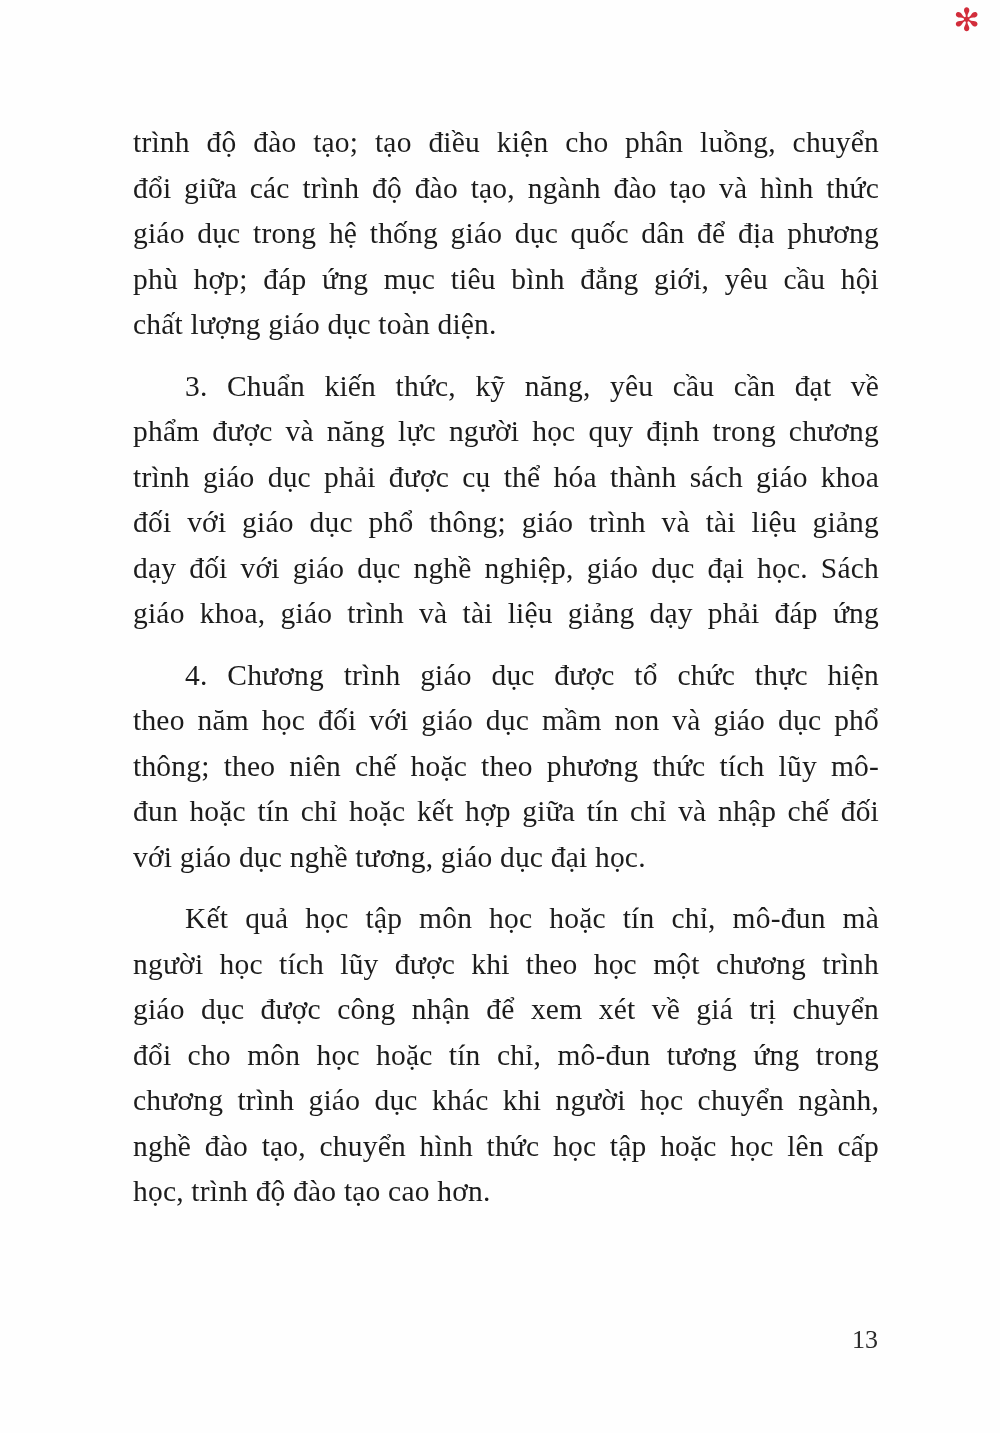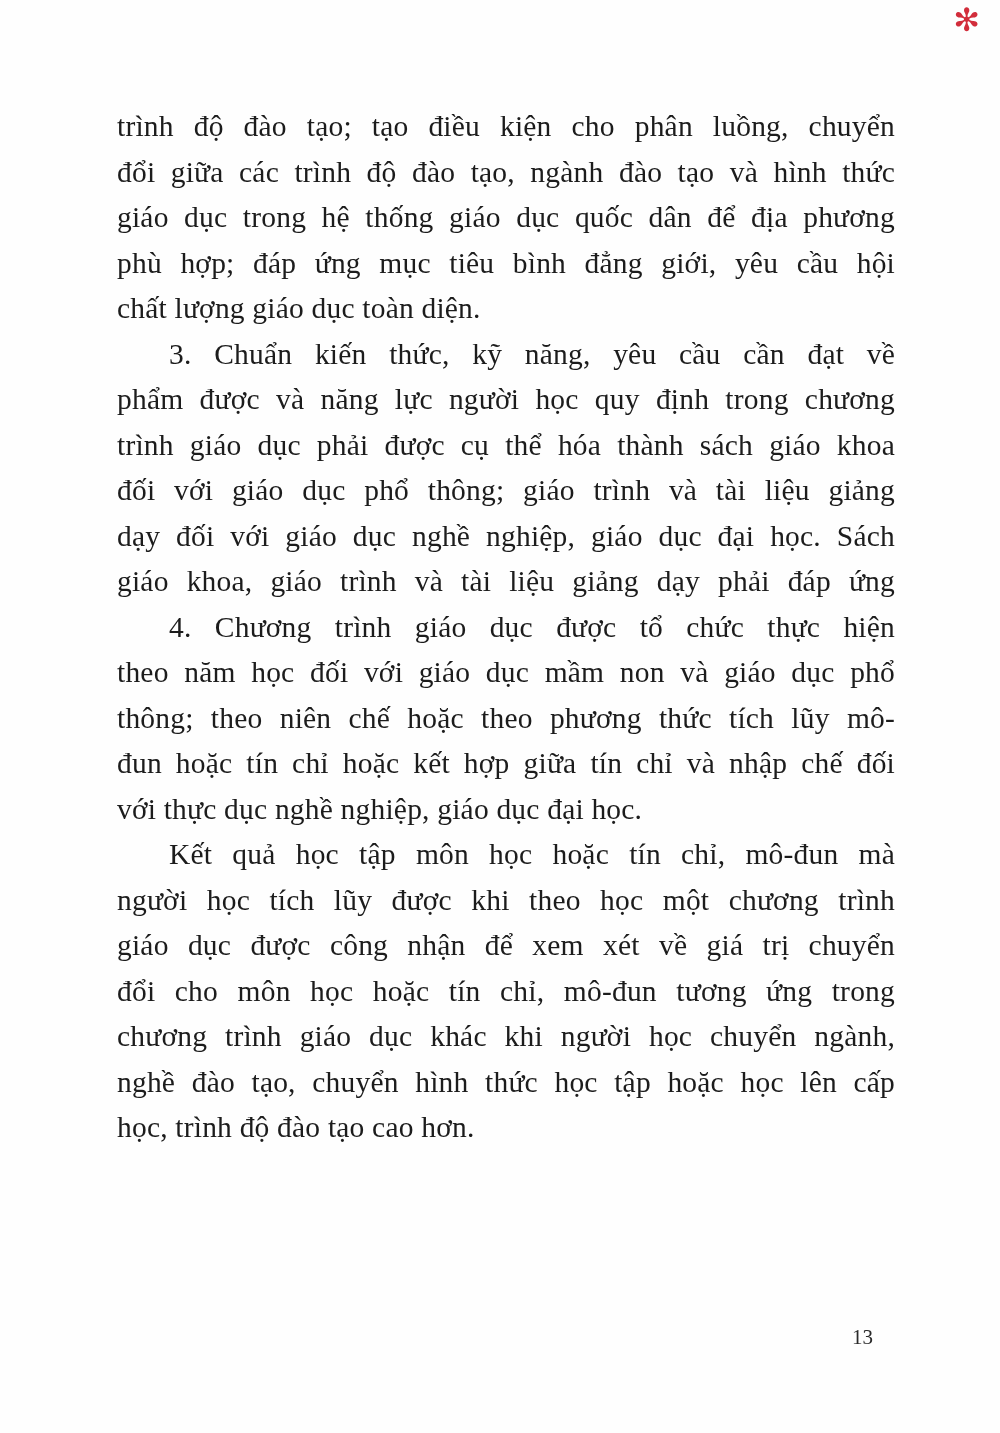--- a/index.html
+++ b/index.html
@@ -32,21 +32,21 @@
     position: absolute;
     top: 104px;
     left: 117px;
     width: 778px;
     font-size: 29.5px;
     line-height: 45.5px;
     color: #1c1c1c;
     letter-spacing: 0.2px;
   }
   .para {
-    margin: 0;
+    margin: 16px;
     padding: 0;
     font-family: Liberation Serif, serif;
   }
   .line {
     text-align: justify;
     text-align-last: justify;
     text-justify: inter-word;
     white-space: normal;
     height: 45.5px;
     overflow: hidden;
@@ -54,21 +54,21 @@
   .line.first-indent {
     padding-left: 52px;
   }
   .line.last {
     text-align-last: left;
   }
   .pagenum {
     position: absolute;
     top: 1325px;
     left: 852px;
-    font-size: 21px;
+    font-size: 26px;
     color: #2a2a2a;
   }
 </style>
 </head>
 <body>
 
 <div class="page">
   <span class="ornament">✻</span>
 
   <div class="textblock">
@@ -85,21 +85,21 @@
         <div class="line">trình giáo dục phải được cụ thể hóa thành sách giáo khoa</div>
         <div class="line">đối với giáo dục phổ thông; giáo trình và tài liệu giảng</div>
         <div class="line">dạy đối với giáo dục nghề nghiệp, giáo dục đại học. Sách</div>
         <div class="line">giáo khoa, giáo trình và tài liệu giảng dạy phải đáp ứng</div>
       </div>
       <div class="para">
         <div class="line first-indent">4. Chương trình giáo dục được tổ chức thực hiện</div>
         <div class="line">theo năm học đối với giáo dục mầm non và giáo dục phổ</div>
         <div class="line">thông; theo niên chế hoặc theo phương thức tích lũy mô-</div>
         <div class="line">đun hoặc tín chỉ hoặc kết hợp giữa tín chỉ và nhập chế đối</div>
-        <div class="line last">với thực dục nghề nghiệp, giáo dục đại học.</div>
+        <div class="line last">với giáo dục nghề tương, giáo dục đại học.</div>
       </div>
       <div class="para">
         <div class="line first-indent">Kết quả học tập môn học hoặc tín chỉ, mô-đun mà</div>
         <div class="line">người học tích lũy được khi theo học một chương trình</div>
         <div class="line">giáo dục được công nhận để xem xét về giá trị chuyển</div>
         <div class="line">đổi cho môn học hoặc tín chỉ, mô-đun tương ứng trong</div>
         <div class="line">chương trình giáo dục khác khi người học chuyển ngành,</div>
         <div class="line">nghề đào tạo, chuyển hình thức học tập hoặc học lên cấp</div>
         <div class="line last">học, trình độ đào tạo cao hơn.</div>
       </div>

